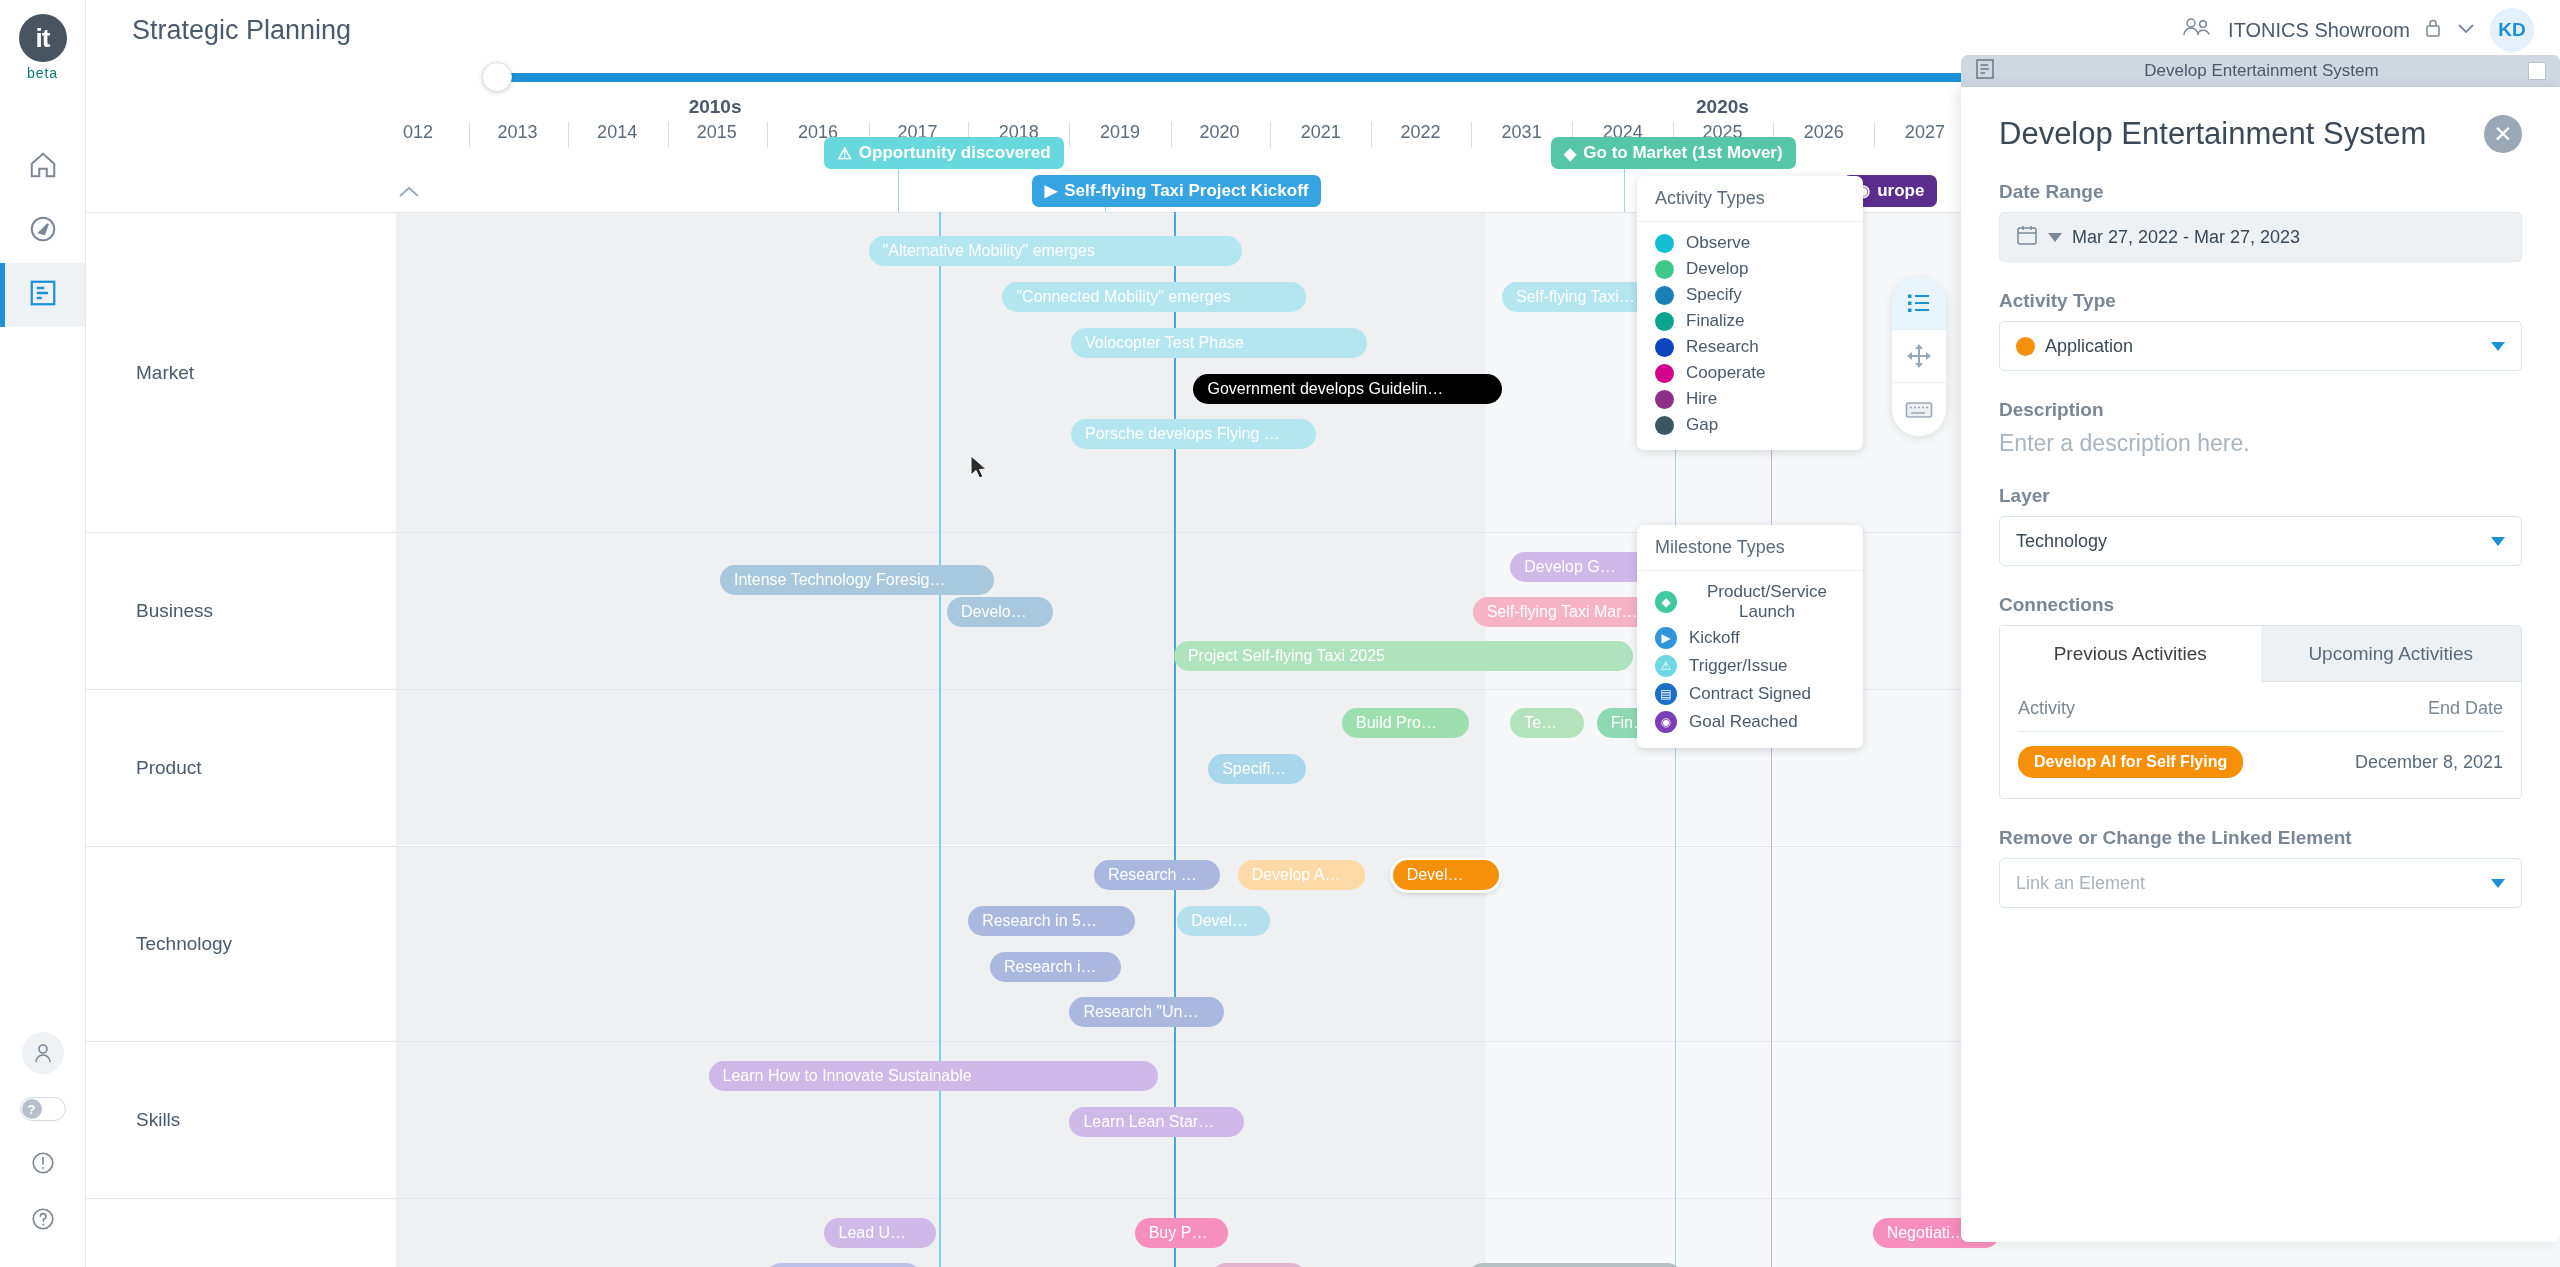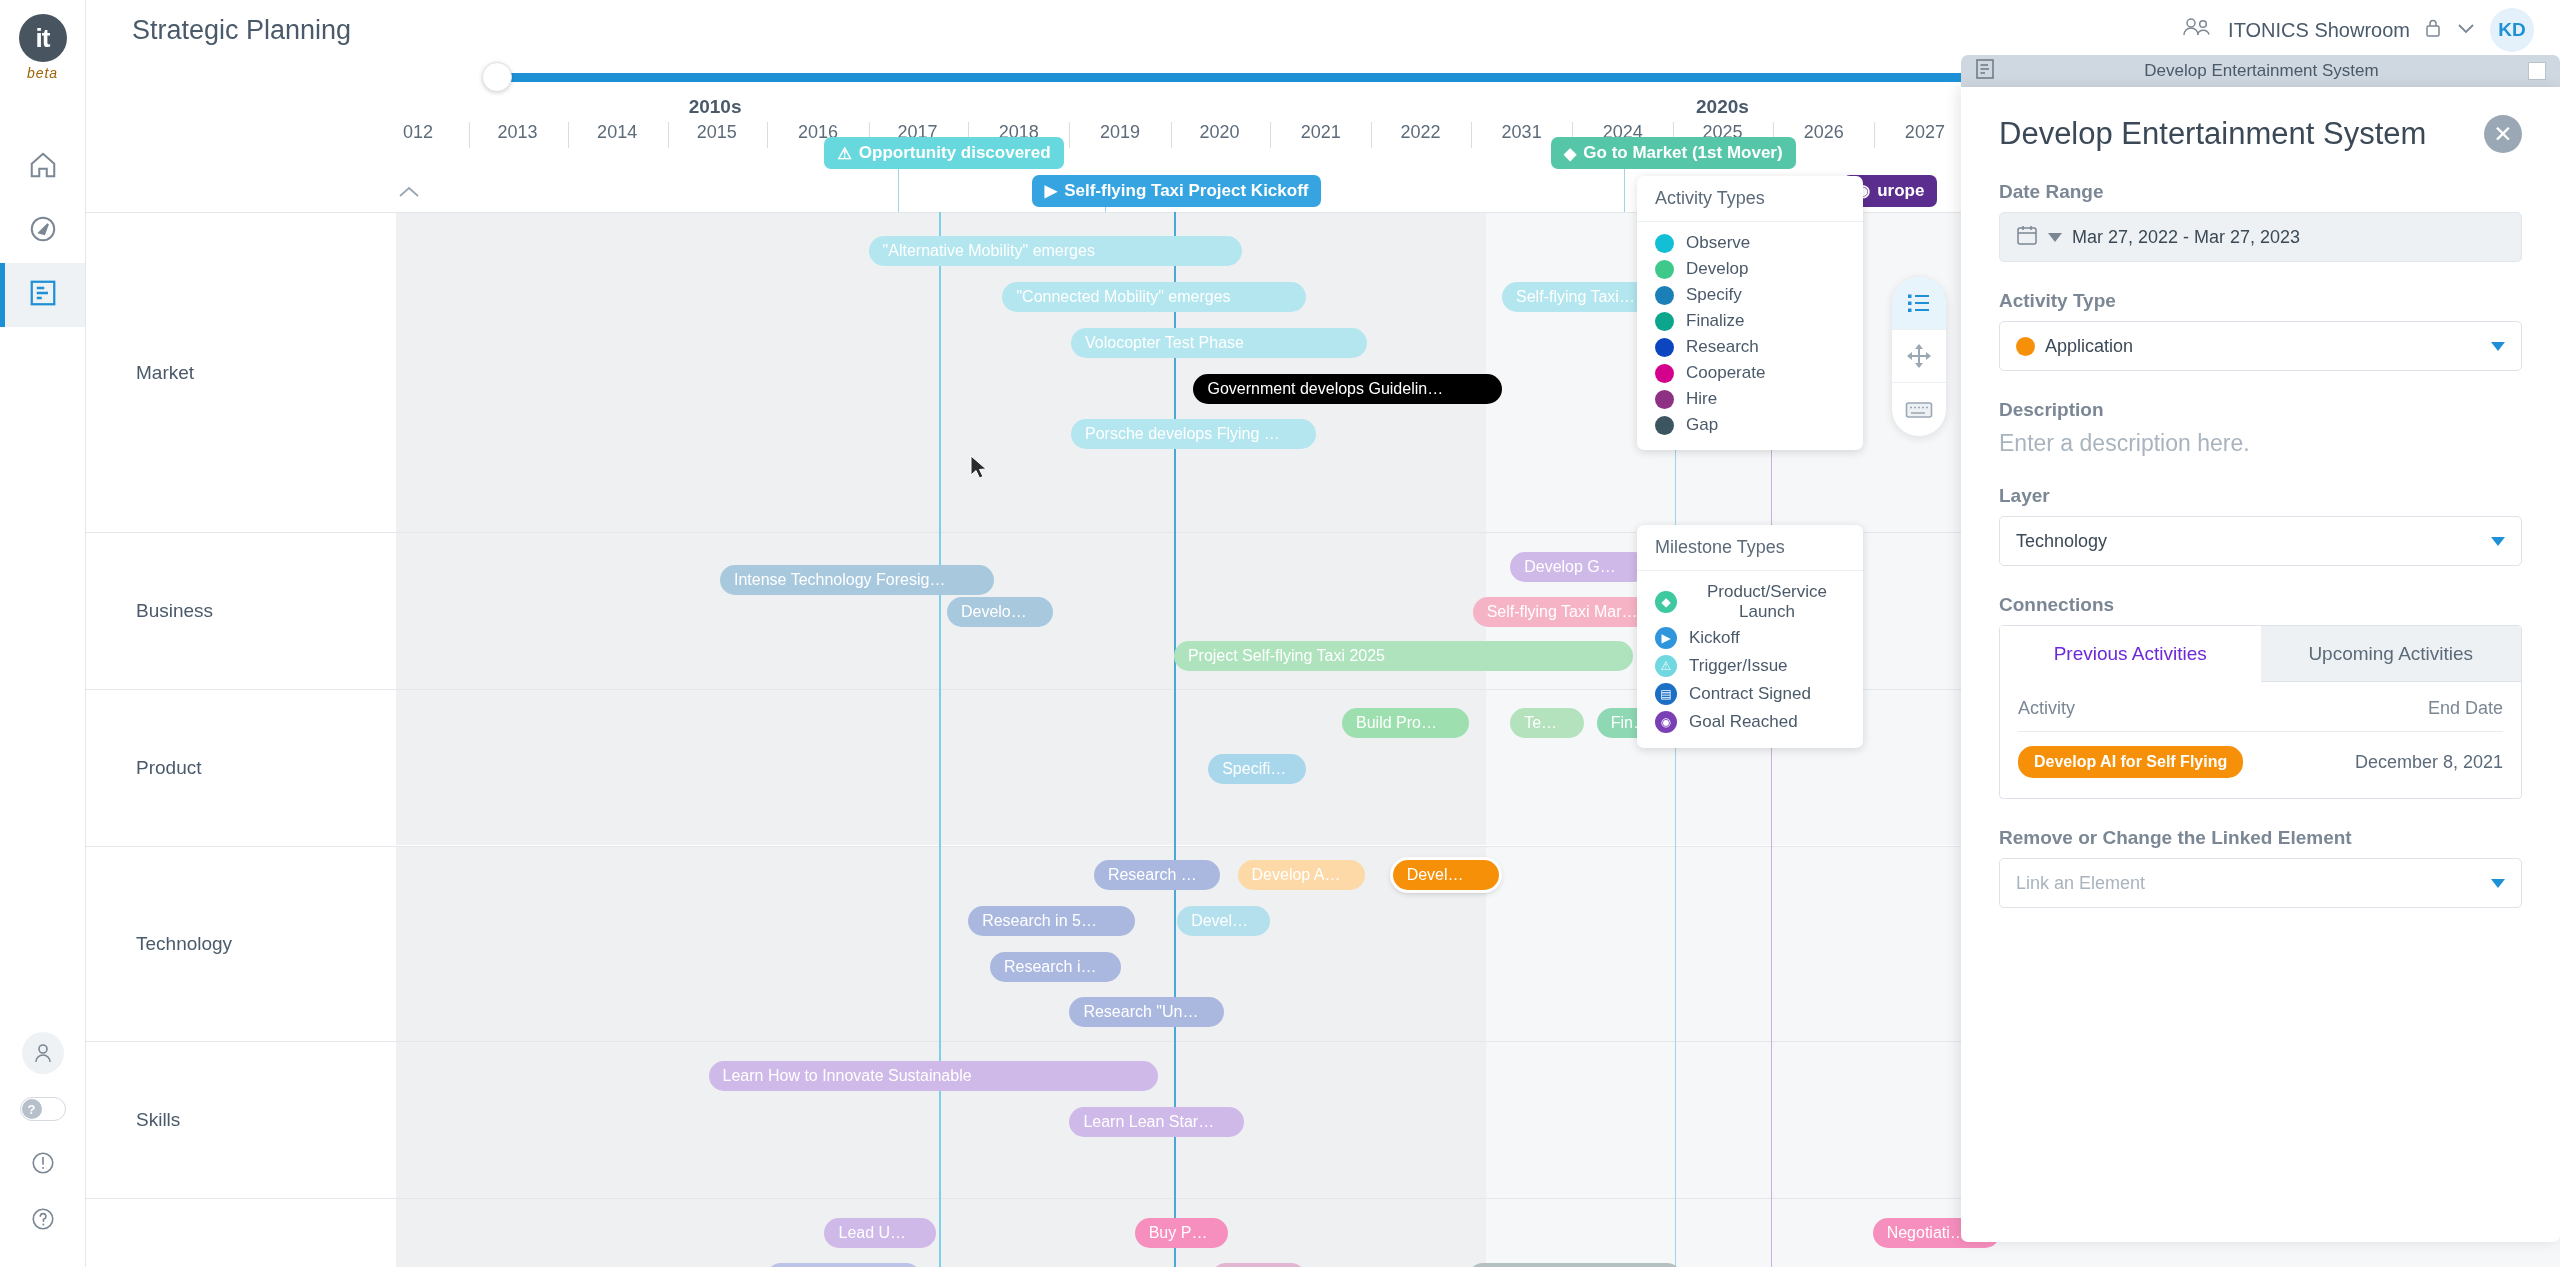--- a/index.html
+++ b/index.html
@@ -17,21 +17,21 @@
     background: #ffffff; border-right: 1px solid #e3e7ec;
     display: flex; flex-direction: column; align-items: center;
   }
   .logo-wrap { margin-top: 14px; display:flex; flex-direction:column; align-items:center; }
   .logo-circle {
     width: 48px; height: 48px; border-radius: 50%;
     background: #48545f; color: #fff;
     display: flex; align-items: center; justify-content: center;
     font-size: 26px; font-weight: 700; letter-spacing: -1px;
   }
-  .logo-beta { font-size: 14px; color: #a16207; margin-top: 3px; letter-spacing: 1px; font-style: italic; }
+  .logo-beta { font-size: 14px; color: #0f766e; margin-top: 3px; letter-spacing: 1px; }
   .rail-nav { margin-top: 54px; width: 100%; }
   .rail-item {
     position: relative; width: 100%; height: 64px;
     display: flex; align-items: center; justify-content: center;
   }
   .rail-item.active { background: #eef2f5; }
   .rail-item.active::before {
     content: ""; position: absolute; left: 0; top: 0;
     width: 5px; height: 100%; background: #1e91d6;
   }
@@ -222,21 +222,21 @@
   }
   .caret.grey { border-top-color: #7b8794; margin-left: 0; }
   .desc-placeholder { font-size: 23px; color: #a9b4bf; }
   .tabs-box { border: 1px solid #dde3e8; border-radius: 4px; }
   .tabs-row { display: flex; }
   .tab {
     flex: 1; height: 56px; display: flex; align-items: center; justify-content: center;
     font-size: 19px; color: #5c6b7a; background: #edf1f4;
     border-bottom: 1px solid #dde3e8;
   }
-  .tab.active { background: #ffffff; color: #6d28d9; border-bottom: 1px solid #fff; }
+  .tab.active { background: #ffffff; color: #404040; border-bottom: 1px solid #fff; }
   .conn-table { padding: 16px 18px 20px 18px; }
   .conn-head {
     display: flex; justify-content: space-between;
     font-size: 18px; color: #7b8794; padding-bottom: 12px;
     border-bottom: 1px solid #e6ebef;
   }
   .conn-row {
     display: flex; justify-content: space-between; align-items: center;
     padding-top: 14px;
   }

